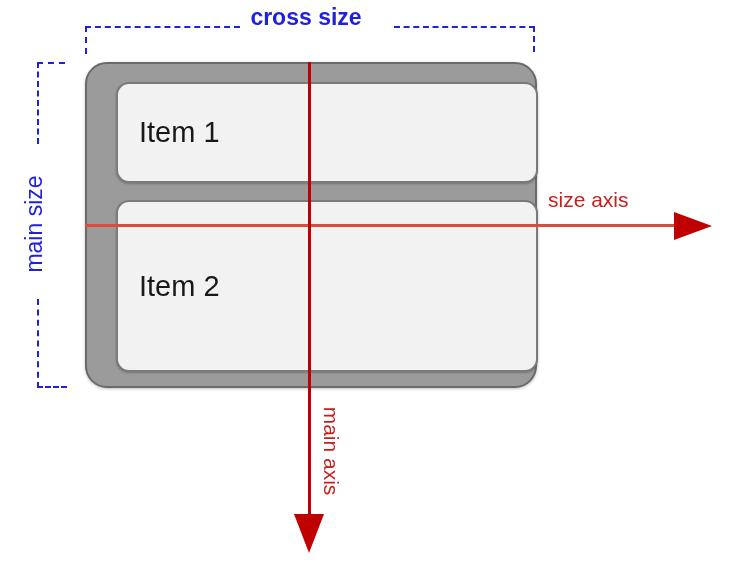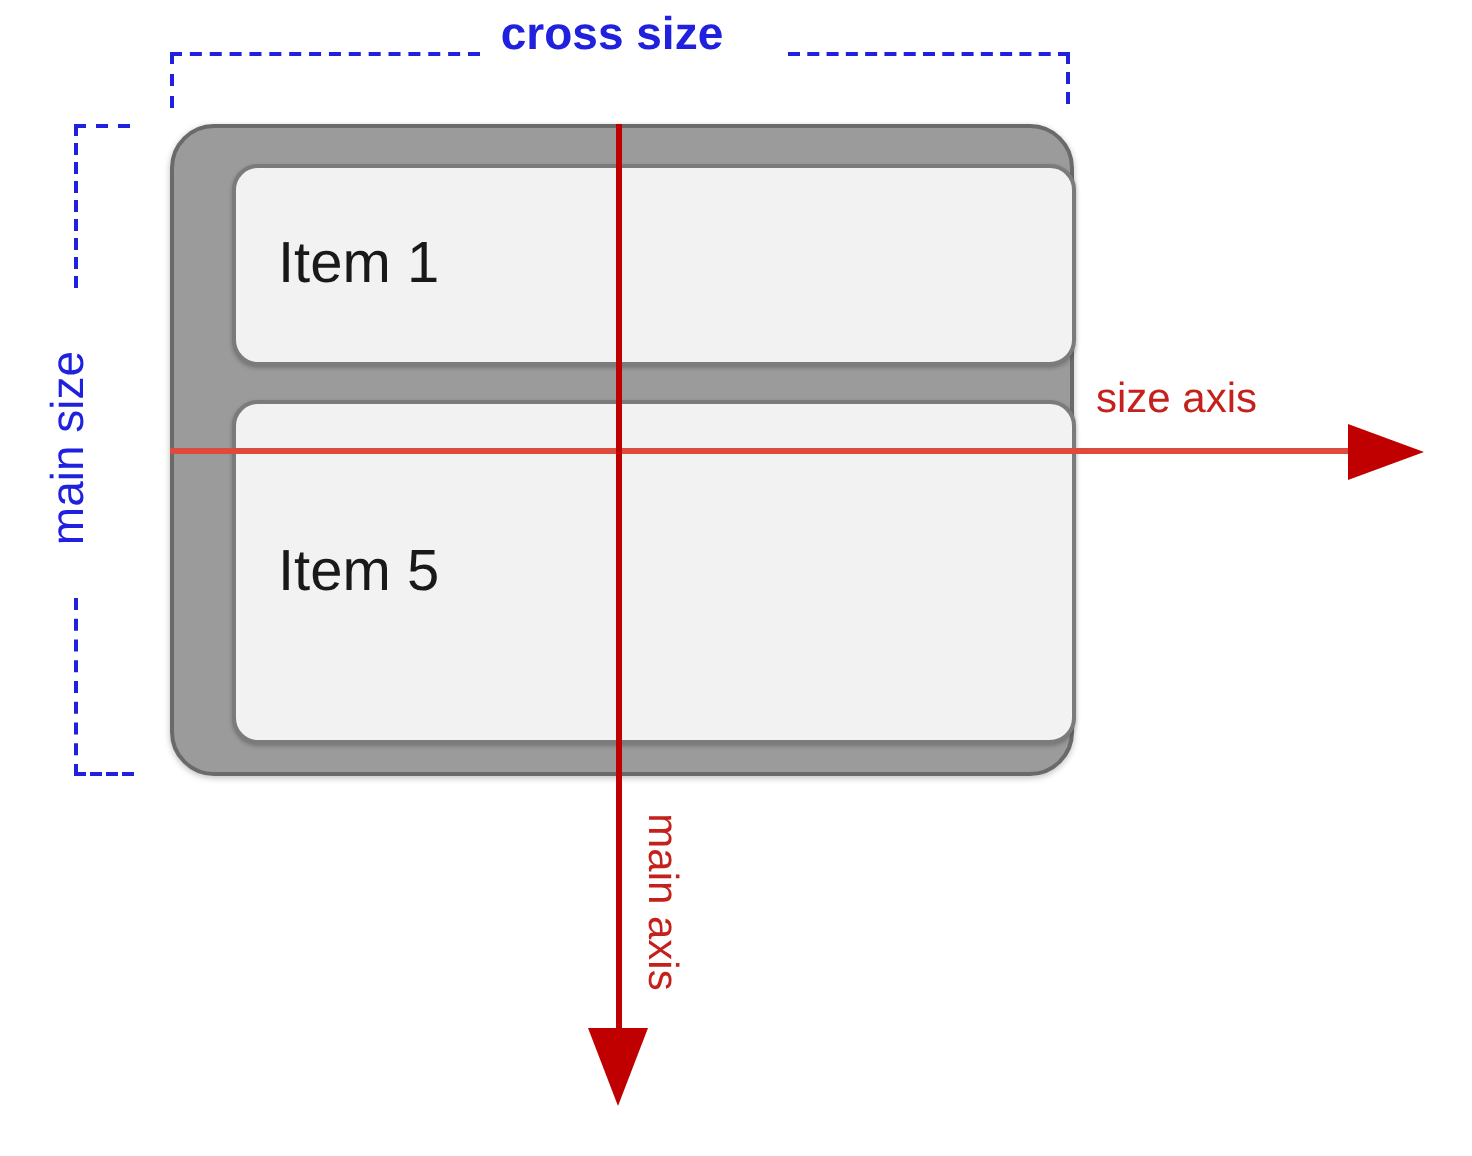--- a/index.html
+++ b/index.html
@@ -81,21 +81,21 @@
 
   <div class="abs bracket bracket-main-top"></div>
   <div class="abs bracket bracket-main-bottom"></div>
   <div class="abs size-label main-size-label">main size</div>
 
   <div class="abs flex-container">
     <div class="abs flex-item item-1">
       <span>Item 1</span>
     </div>
     <div class="abs flex-item item-2">
-      <span>Item 5</span>
+      <span>Item 2</span>
     </div>
   </div>
 
   <div class="abs cross-axis-line"></div>
   <div class="abs cross-axis-arrow"></div>
   <div class="abs axis-label cross-axis-label">size axis</div>
 
   <div class="abs main-axis-line"></div>
   <div class="abs main-axis-arrow"></div>
   <div class="abs axis-label main-axis-label">main axis</div>

